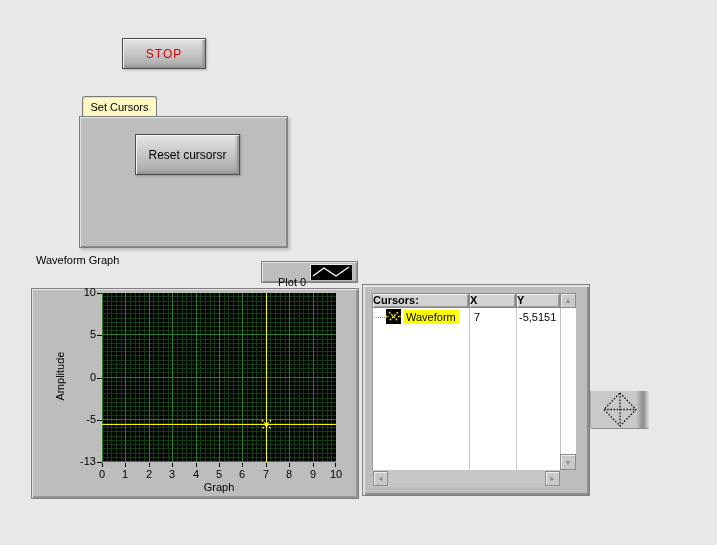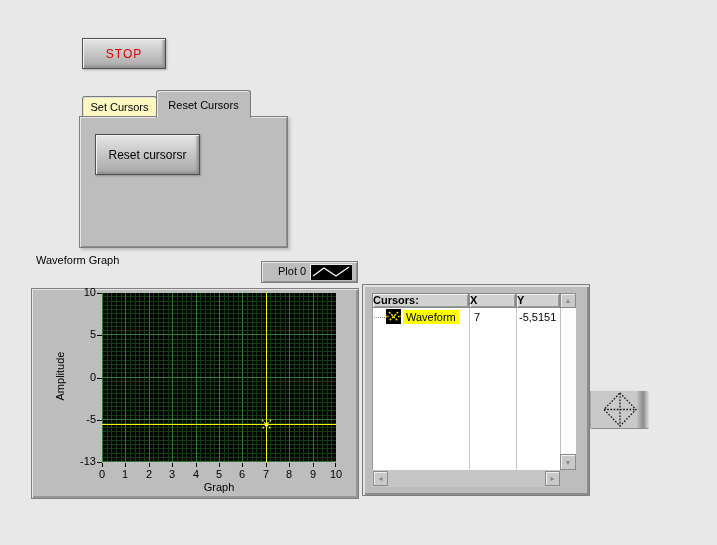--- a/index.html
+++ b/index.html
@@ -14,21 +14,21 @@
   
   .raised{
     background:#bdbdbd;border:1px solid #7f7f7f;
     box-shadow:inset 1px 1px 0 #e8e8e8, inset -1px -1px 0 #8d8d8d;
   }
   .lv-btn{
     position:absolute;display:flex;align-items:center;justify-content:center;
     background:linear-gradient(180deg,#e6e6e6 0%,#c9c9c9 45%,#a8a8a8 100%);
     border:1px solid #4f4f4f;
     box-shadow:inset 1px 1px 0 #f4f4f4, inset -2px -2px 3px #8f8f8f, 1px 1px 2px rgba(0,0,0,.25);
-    font-size:12px;cursor:pointer;user-select:none;
+    font-size:12px;cursor:pointer;user-select:none;margin-left:40px;
   }
   .tab{
     position:absolute;display:flex;align-items:center;justify-content:center;
     background:#fef9c3;border:1px solid #7a7a7a;border-bottom:none;
     border-radius:3px 3px 0 0;box-shadow:inset 1px 1px 0 #dfdfdf;
   }
   .tab.selected{background:#bdbdbd;box-shadow:inset 1px 1px 0 #e6e6e6;}
 
   
   .plot-area{
@@ -63,31 +63,28 @@
 
 <div class="screen">
 
   <button class="lv-btn" style="left:82px;top:38px;width:84px;height:31px;color:#dd0000;letter-spacing:1px;">STOP</button>
 
   <div class="layer">
     <div class="tab" style="left:82px;top:96px;width:73px;height:20px;z-index:1;">
       <span>Set Cursors</span>
     </div>
     <div class="abs raised" style="left:79px;top:116px;width:207px;height:130px;z-index:2;box-shadow:inset 1px 1px 0 #e6e6e6, inset -1px -1px 0 #8d8d8d,2px 2px 3px rgba(0,0,0,.2);"></div>
-    <div class="tab selected" style="left:156px;top:90px;width:93px;height:27px;z-index:3;">
-      <span>Reset Cursors</span>
-    </div>
     <button class="lv-btn" style="left:95px;top:134px;width:105px;height:41px;z-index:4;">Reset cursorsr</button>
   </div>
 
   <div class="layer">
     <div class="abs" style="left:36px;top:254px;">Waveform Graph</div>
 
     <div class="abs raised" style="left:261px;top:261px;width:95px;height:20px;">
-      <span class="abs" style="left:16px;top:3px;">Plot 0</span>
+      <span class="abs" style="left:16px;top:14px;">Plot 0</span>
       <span class="abs" style="left:48px;top:2px;width:42px;height:16px;background:#000;border-top:1px solid #e8e8e8;border-left:1px solid #e8e8e8;box-sizing:border-box;">
         <svg width="40" height="14" style="display:block;">
           <polyline points="2,11 13,3 25,11 38,2" fill="none" stroke="#ffffff" stroke-width="1.2"></polyline>
         </svg>
       </span>
     </div>
 
     <div class="abs raised" style="left:31px;top:288px;width:326px;height:209px;box-shadow:inset 1px 1px 0 #e6e6e6, inset -2px -2px 0 #969696;"></div>
 
     <div class="plot-area">

